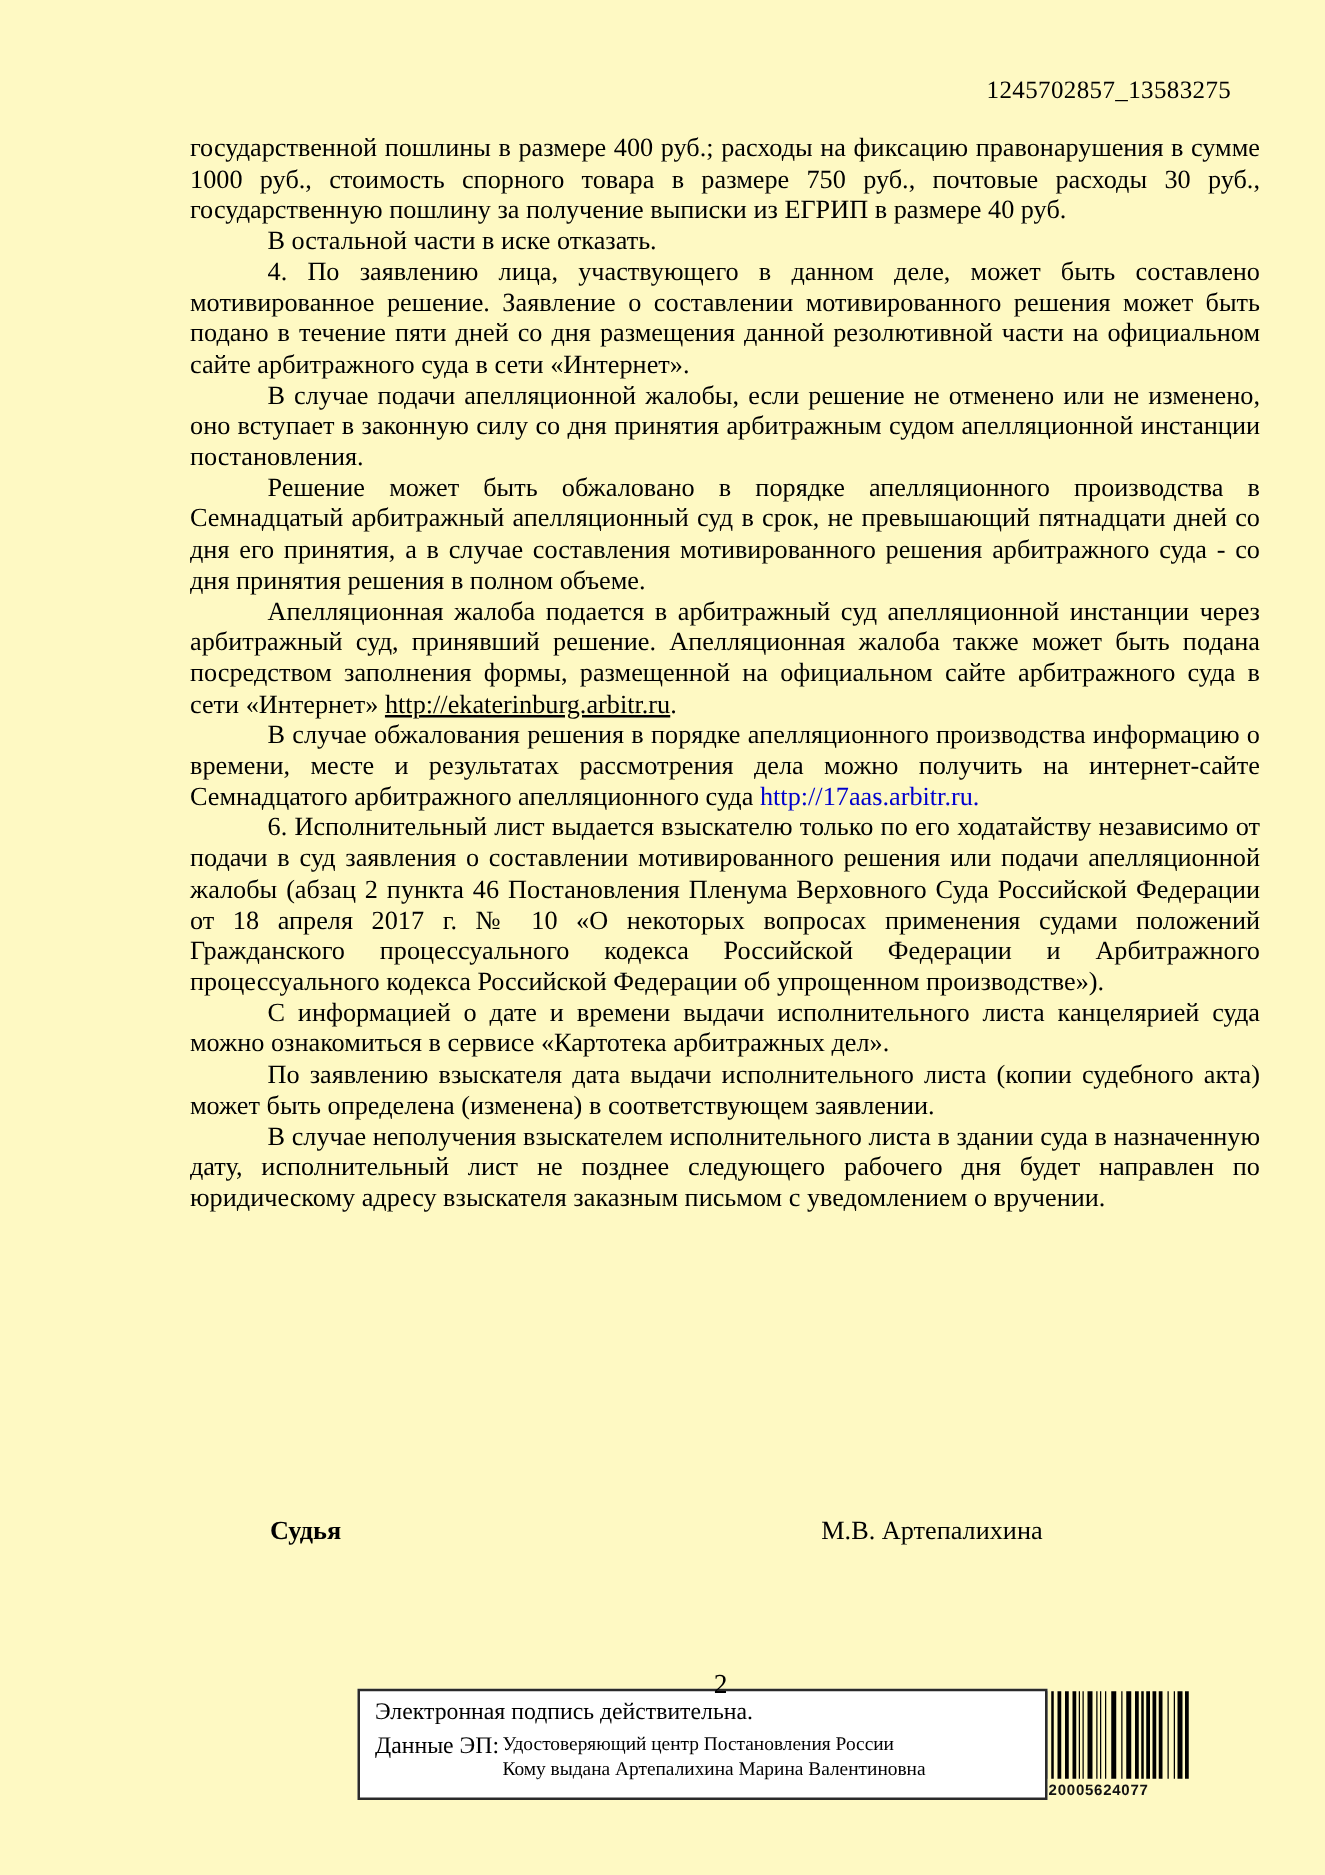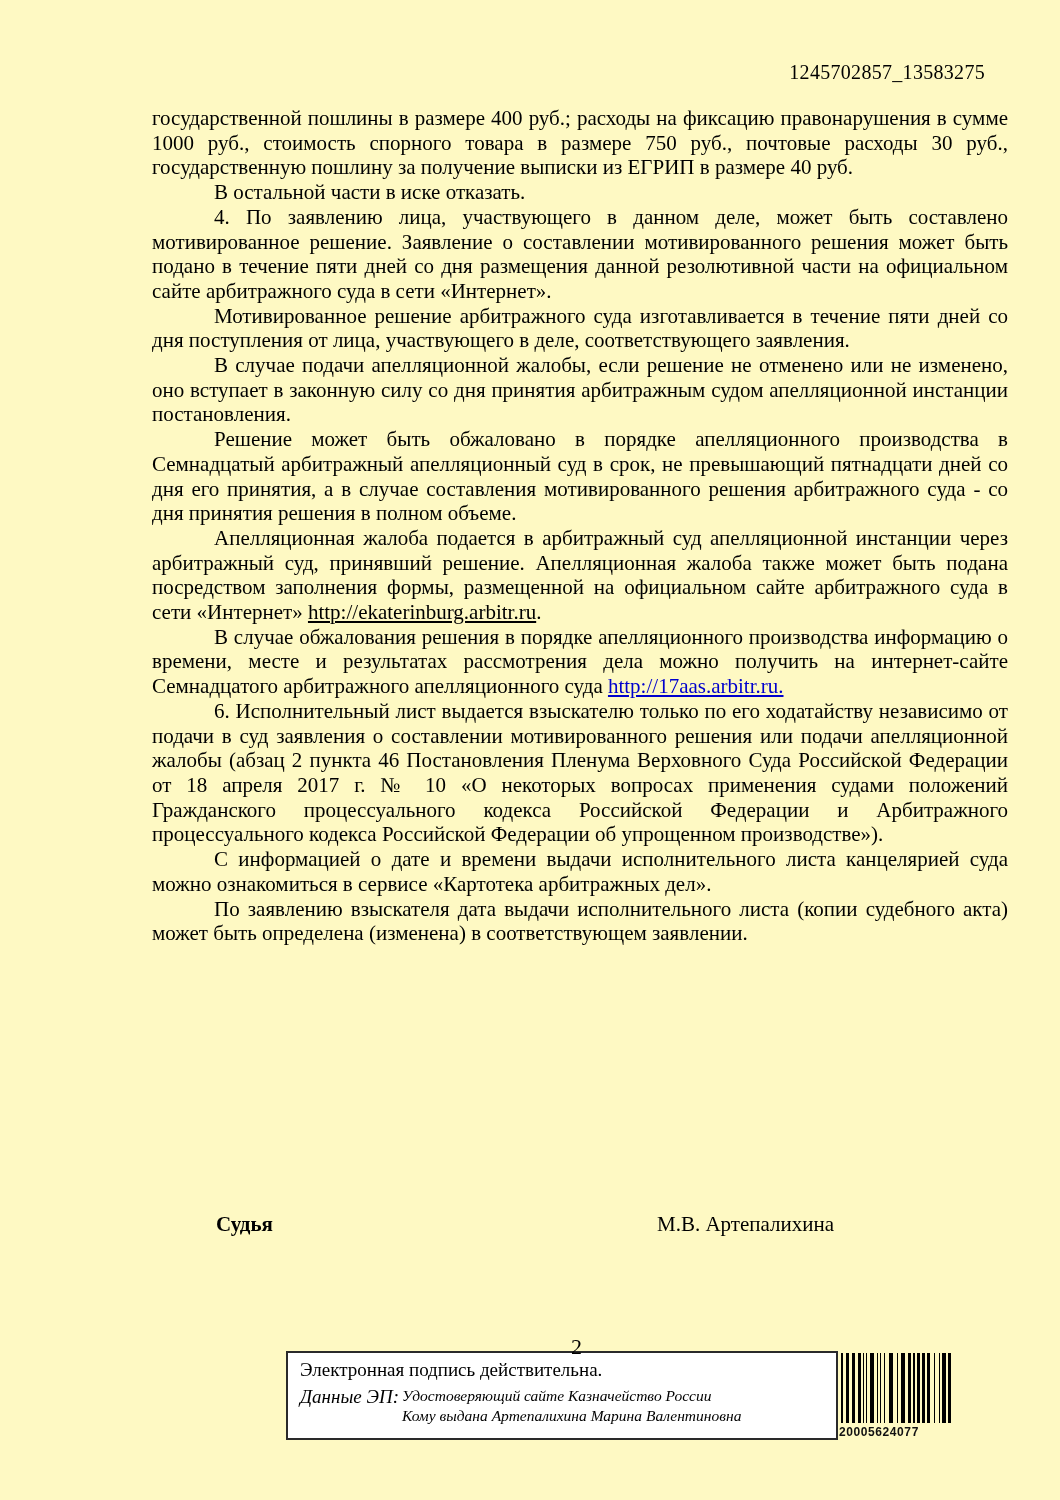--- a/index.html
+++ b/index.html
@@ -13,41 +13,41 @@
     position:absolute; top:61px; right:75px;
     font-size:20px; letter-spacing:0.3px;
   }
   .body-text {
     position:absolute; top:106px; left:152px; width:856px;
     font-size:21px; line-height:24.7px; text-align:justify;
   }
   .para { margin:0; }
   .para.indent { text-indent:62px; }
   .link-plain { color:#000; text-decoration:underline; cursor:pointer; }
-  .link-blue  { color:#0000cd; text-decoration:underline; cursor:pointer; }
+  .link-blue  { color:#0000cd; cursor:pointer; }
   .sig-row { position:absolute; top:1212px; left:0; width:100%; height:30px; }
   .sig-role {
     position:absolute; left:216px; top:0;
     font-size:21px; font-weight:bold;
   }
   .sig-name {
     position:absolute; left:657px; top:0;
     font-size:21px; font-weight:normal;
   }
   .page-number {
     position:absolute; top:1334px; left:571px;
     font-size:22px; z-index:3;
   }
   .stamp-box {
     position:absolute; left:286px; top:1351px; width:552px; height:89px;
     border:2px solid #2a2a2a; background:#fff; box-sizing:border-box;
     padding:6px 0 0 12px; z-index:2;
   }
   .stamp-line1 { font-size:19px; }
-  .stamp-grid { display:flex; margin-top:5px;font-style:italic; }
+  .stamp-grid { display:flex; margin-top:5px; }
   .stamp-label { font-size:19px; width:102px; flex:none; }
   .stamp-details { font-size:15.5px; line-height:20px; }
   .barcode { position:absolute; left:776px; top:1353px; width:184px; }
   .bars { display:flex; height:70px; align-items:stretch; }
   .bars span { background:#000; height:100%; flex:none; }
   .barcode-num {
     font-family:Liberation Sans, sans-serif;
     font-size:12px; font-weight:bold; color:#111;
     text-align:center; margin-top:2px; letter-spacing:0.6px;
   }
@@ -56,43 +56,43 @@
 <body>
 
 <div class="page">
 
   <div class="doc-ref">1245702857_13583275</div>
 
   <div class="body-text" id="paragraphs">
       <p class="para"><span>государственной пошлины в размере 400 руб.; расходы на фиксацию правонарушения в сумме 1000 руб., стоимость спорного товара в размере 750 руб., почтовые расходы 30 руб., государственную пошлину за получение выписки из ЕГРИП в размере 40 руб.</span></p>
       <p class="para indent"><span>В остальной части в иске отказать.</span></p>
       <p class="para indent"><span>4. По заявлению лица, участвующего в данном деле, может быть составлено мотивированное решение. Заявление о составлении мотивированного решения может быть подано в течение пяти дней со дня размещения данной резолютивной части на официальном сайте арбитражного суда в сети «Интернет».</span></p>
-      <p class="para indent"><span>Мотивированное решение арбитражного суда изготавливается в течение пяти дней со дня поступления от лица, участвующего в деле, соответствующего заявления.</span></p>
       <p class="para indent"><span>В случае подачи апелляционной жалобы, если решение не отменено или не изменено, оно вступает в законную силу со дня принятия арбитражным судом апелляционной инстанции постановления.</span></p>
       <p class="para indent"><span>Решение может быть обжаловано в порядке апелляционного производства в Семнадцатый арбитражный апелляционный суд в срок, не превышающий пятнадцати дней со дня его принятия, а в случае составления мотивированного решения арбитражного суда - со дня принятия решения в полном объеме.</span></p>
       <p class="para indent"><span>Апелляционная жалоба подается в арбитражный суд апелляционной инстанции через арбитражный суд, принявший решение. Апелляционная жалоба также может быть подана посредством заполнения формы, размещенной на официальном сайте арбитражного суда в сети «Интернет» </span><a class="link-plain">http://ekaterinburg.arbitr.ru</a><span>.</span></p>
       <p class="para indent"><span>В случае обжалования решения в порядке апелляционного производства информацию о времени, месте и результатах рассмотрения дела можно получить на интернет-сайте Семнадцатого арбитражного апелляционного суда </span><a class="link-blue">http://17aas.arbitr.ru.</a></p>
       <p class="para indent"><span>6. Исполнительный лист выдается взыскателю только по его ходатайству независимо от подачи в суд заявления о составлении мотивированного решения или подачи апелляционной жалобы (абзац 2 пункта 46 Постановления Пленума Верховного Суда Российской Федерации от 18 апреля 2017 г. № 10 «О некоторых вопросах применения судами положений Гражданского процессуального кодекса Российской Федерации и Арбитражного процессуального кодекса Российской Федерации об упрощенном производстве»).</span></p>
       <p class="para indent"><span>С информацией о дате и времени выдачи исполнительного листа канцелярией суда можно ознакомиться в сервисе «Картотека арбитражных дел».</span></p>
       <p class="para indent"><span>По заявлению взыскателя дата выдачи исполнительного листа (копии судебного акта) может быть определена (изменена) в соответствующем заявлении.</span></p>
+      <p class="para indent"><span>В случае неполучения взыскателем исполнительного листа в здании суда в назначенную дату, исполнительный лист не позднее следующего рабочего дня будет направлен по юридическому адресу взыскателя заказным письмом с уведомлением о вручении.</span></p>
     </div>
 
   <div class="sig-row">
     <span class="sig-role">Судья</span>
     <span class="sig-name">М.В. Артепалихина</span>
   </div>
 
   <div class="page-number">2</div>
 
   <div class="stamp-box">
     <div class="stamp-line1">Электронная подпись действительна.</div>
     <div class="stamp-grid">
       <div class="stamp-label">Данные ЭП:</div>
       <div class="stamp-details">
-        <div>Удостоверяющий сайте Казначейство России</div>
+        <div>Удостоверяющий центр Постановления России</div>
         <div>Кому выдана Артепалихина Марина Валентиновна</div>
       </div>
     </div>
   </div>
 
   <div class="barcode">
     <div class="bars" id="barcode-bars">
         <span style="width: 3px; margin-right: 2px;"></span>
         <span style="width: 3px; margin-right: 2.5px;"></span>
         <span style="width: 1.5px; margin-right: 2.5px;"></span>

